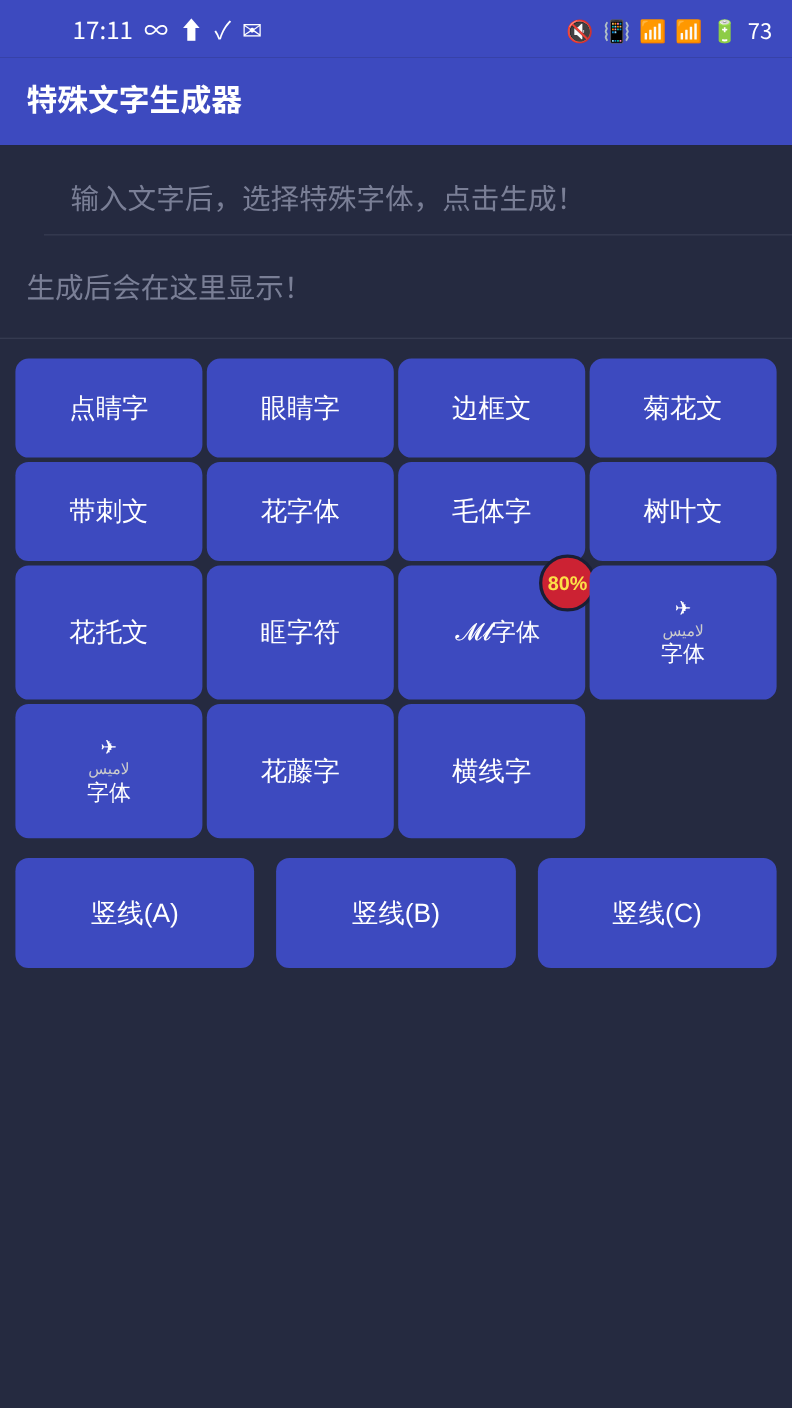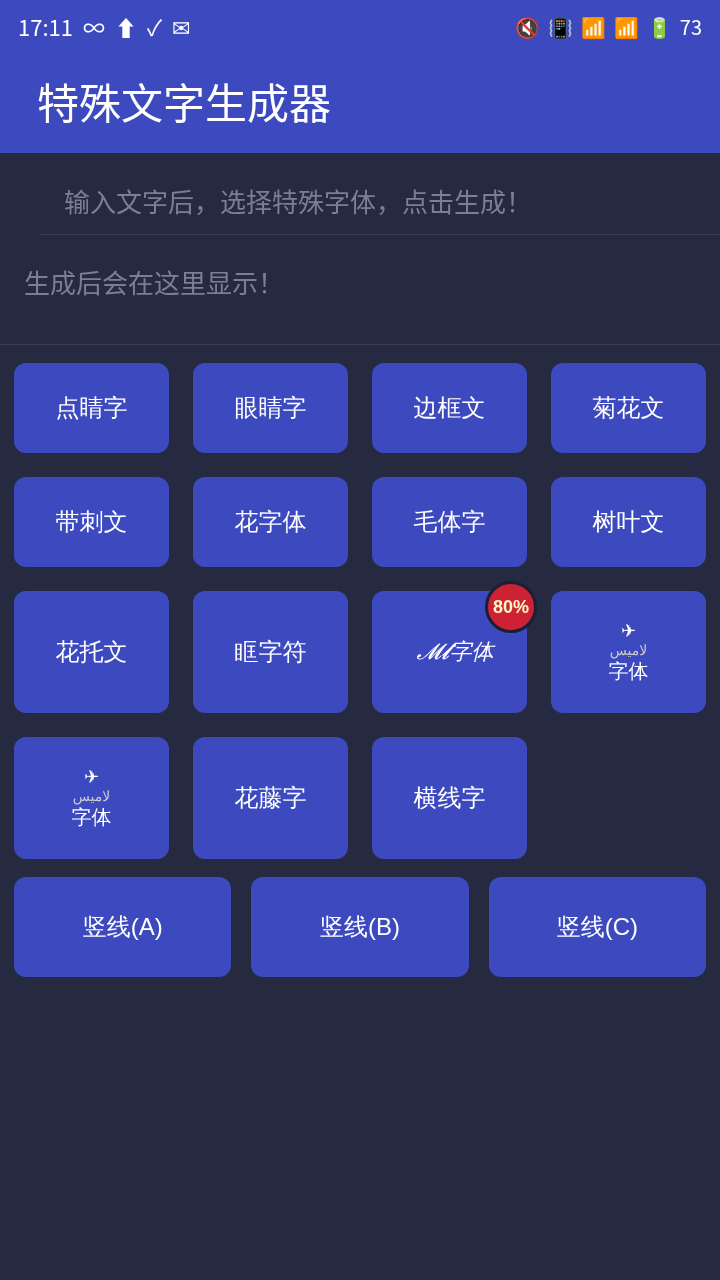--- a/index.html
+++ b/index.html
@@ -19,38 +19,38 @@
       display: flex;
       align-items: center;
       justify-content: space-between;
       padding: 0 18px;
       color: white;
       font-size: 22px;
     }
     .status-left {
       display: flex;
       gap: 10px;
+      margin-left: 48px;
     }
     .status-right {
       display: flex;
       align-items: center;
       gap: 8px;
       font-size: 20px;
     }
 
     
     .header {
       background-color: #3d4abf;
       padding: 18px 24px 22px 24px;
     }
     .header-title {
       color: white;
-      font-size: 42px;
-      font-weight: 400;
-      margin-left: 13px;
+      font-size: 28px;
+      font-weight: 700;
     }
 
     
     .main {
       background-color: #252a40;
       min-height: 1176px;
       padding: 0;
     }
 
     
@@ -60,34 +60,34 @@
       margin-left: 40px;
     }
     .input-placeholder {
       color: #7a7f96;
       font-size: 26px;
       line-height: 1.5;
     }
 
     
     .output-section {
-      padding: 28px 24px 44px 24px;
+      padding: 28px 24px 28px 24px;
       border-bottom: 1px solid #3a3f55;
     }
     .output-placeholder {
       color: #7a7f96;
       font-size: 26px;
     }
 
     
     .buttons-grid {
       padding: 18px 14px;
       display: grid;
       grid-template-columns: repeat(4, 1fr);
-      gap: 24px;
+      gap: 4px;
     }
 
     .font-btn {
       background-color: #3d4abf;
       color: white;
       border: none;
       border-radius: 12px;
       padding: 28px 8px;
       font-size: 24px;
       font-weight: 500;
@@ -122,38 +122,37 @@
       align-items: center;
       justify-content: center;
     }
 
     
     .badge {
       position: absolute;
       top: -10px;
       right: -10px;
       background-color: #cc2233;
-      color: #fef9c3;
+      color: #fde047;
       border-radius: 50%;
       width: 52px;
       height: 52px;
       display: flex;
       align-items: center;
       justify-content: center;
       font-size: 18px;
       font-weight: bold;
       border: 3px solid #1a1f35;
     }
 
     
     .arabic-style {
       font-size: 20px;
     }
     .script-style {
-      font-style: italic;
       font-size: 22px;
       margin-left: 11px;
     }
   </style>
 </head>
 <body>
 
 <div class="status-bar">
   <div class="status-left">
     <span>17:11</span>

